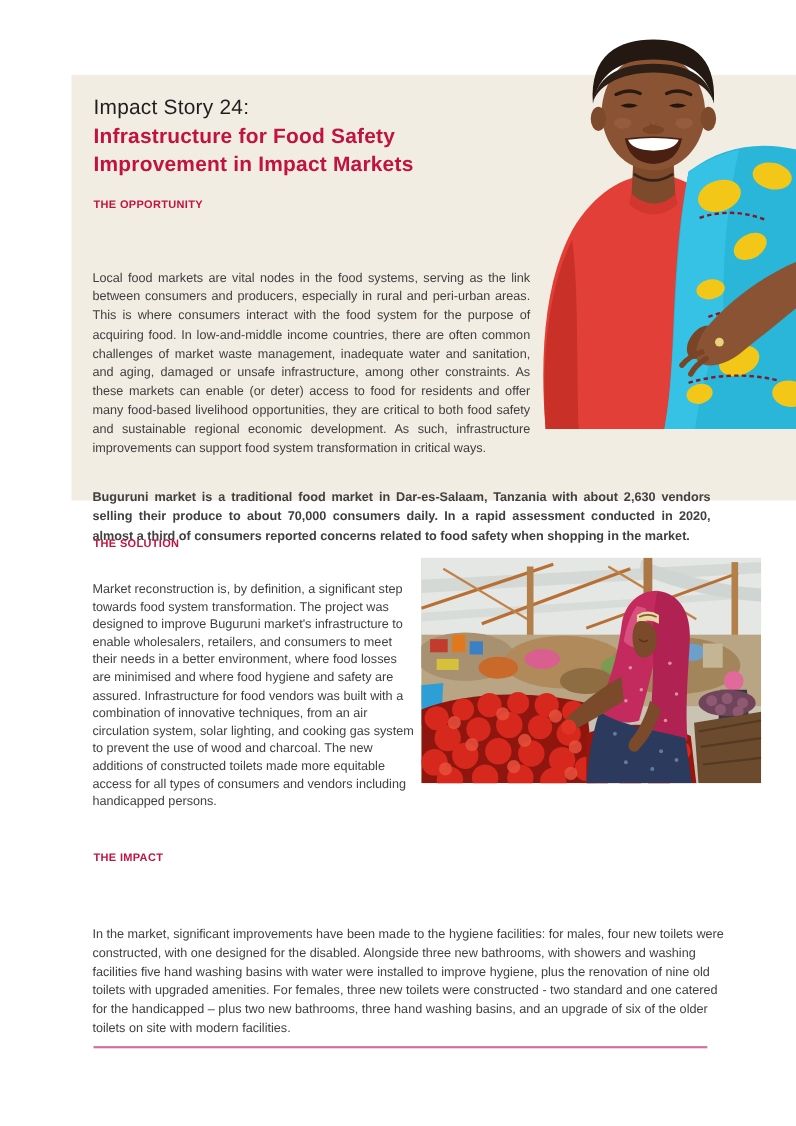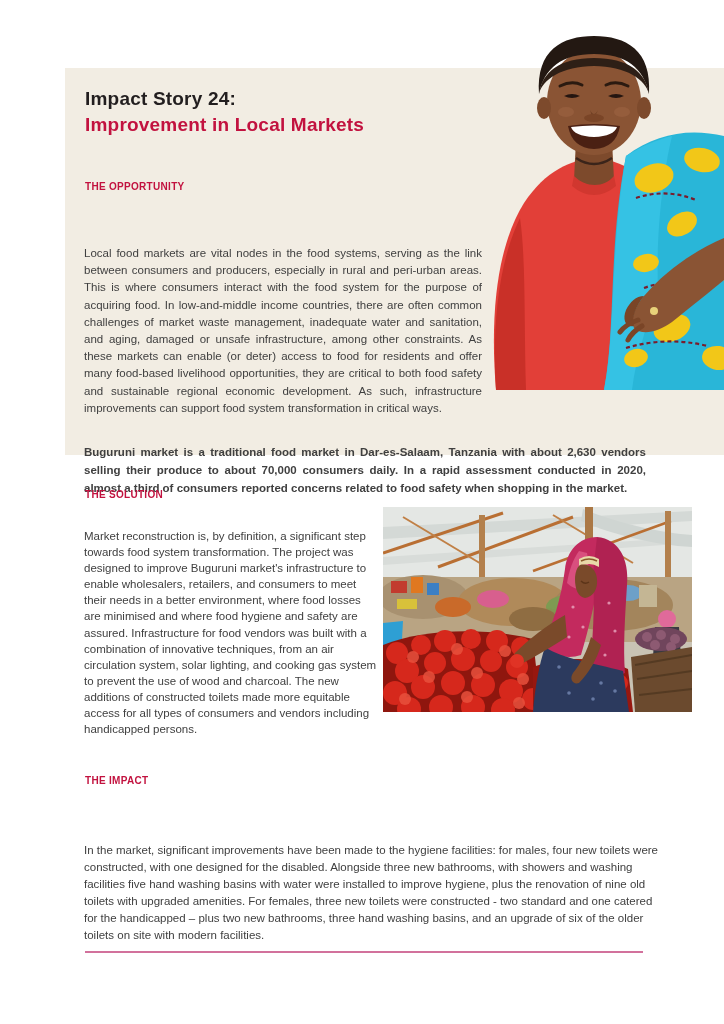--- a/index.html
+++ b/index.html
@@ -34,21 +34,21 @@
     position:absolute;
     left:383px;top:507px;
     width:309px;height:205px;
   }
   .title-block{
     position:absolute;
     left:85px;top:86px;
     width:400px;
   }
   .title-dark{
-    font-size:19px;font-weight:700;
+    font-size:19px;font-weight:400;
     color:var(--title-dark);
     letter-spacing:.2px;
     line-height:26px;
   }
   .title-red{
     font-size:19px;font-weight:800;
     color:var(--accent-red);
     letter-spacing:.2px;
     line-height:25px;
   }
@@ -103,21 +103,22 @@
 </style>
 </head>
 <body>
 
 <div class="page">
 
   <div class="panel"></div>
 
   <div class="title-block">
     <div class="title-dark">Impact Story 24:</div>
-    <div class="title-red">Improvement in Local Markets</div>
+    <div class="title-red">Infrastructure for Food Safety</div>
+    <div class="title-red">Improvement in Impact Markets</div>
   </div>
 
   <div class="section-heading h-opportunity">THE OPPORTUNITY</div>
   <p class="body-text p-opportunity">Local food markets are vital nodes in the food systems, serving as the link between consumers and producers, especially in rural and peri-urban areas. This is where consumers interact with the food system for the purpose of acquiring food. In low-and-middle income countries, there are often common challenges of market waste management, inadequate water and sanitation, and aging, damaged or unsafe infrastructure, among other constraints. As these markets can enable (or deter) access to food for residents and offer many food-based livelihood opportunities, they are critical to both food safety and sustainable regional economic development. As such, infrastructure improvements can support food system transformation in critical ways.</p>
   <p class="body-text p-highlight">Buguruni market is a traditional food market in Dar-es-Salaam, Tanzania with about 2,630 vendors selling their produce to about 70,000 consumers daily. In a rapid assessment conducted in 2020, almost a third of consumers reported concerns related to food safety when shopping in the market.</p>
 
   <svg class="portrait" viewBox="0 0 248 362" role="img" xmlns="http://www.w3.org/2000/svg" aria-label="Smiling woman vendor with short dark hair wearing a red t-shirt and a blue and yellow patterned scarf over her shoulder">
 
     <path d="M20,362 C14,290 20,220 48,175 C70,142 95,132 118,130 C145,132 170,145 190,180 C210,225 214,300 210,362 Z" fill="#e23f38"></path>
     <path d="M20,362 C16,300 22,235 44,190 C50,230 48,300 50,362 Z" fill="#c93028"></path>

